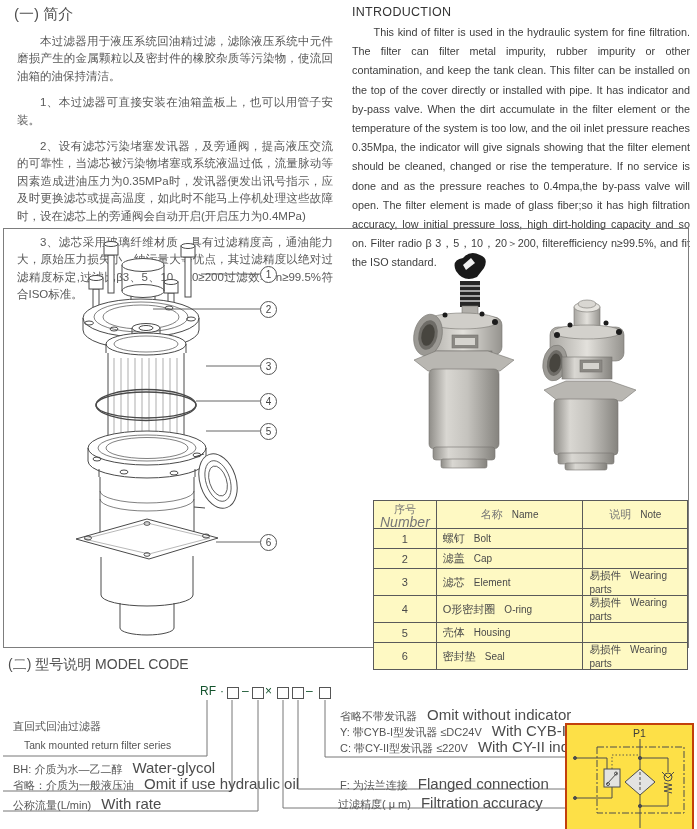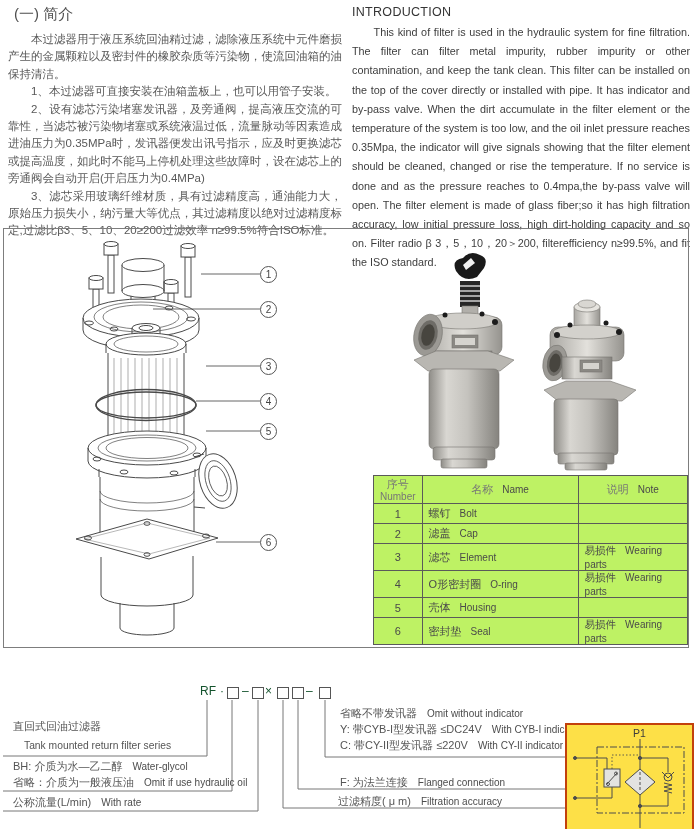--- a/index.html
+++ b/index.html
@@ -1,44 +1,44 @@
 <!DOCTYPE html>
 <html><head>
 <meta charset="utf-8">
 <style>
   html,body{margin:0;padding:0;background:#fff;}
   #page{position:relative;width:697px;height:829px;background:#fff;overflow:hidden;
         font-family:"Liberation Sans",sans-serif;}
   
   .cn-col{position:absolute;left:8px;top:5px;width:334px;}
   .cn-col .h{font-size:15px;font-weight:400;color:#4e4e4e;margin:0 0 7px 6px;}
-  .cn-col p{font-size:11.5px;line-height:17.4px;color:#585858;margin:0;text-indent:2em;text-align:justify;}
+  .cn-col p{font-size:11.5px;line-height:17.4px;color:#585858;margin:9px;text-indent:2em;text-align:justify;}
   .en-col{position:absolute;left:352px;top:5px;width:338px;}
   .en-col .h{font-size:12.5px;font-weight:500;color:#343434;margin:0 0 4px 0;letter-spacing:.3px;}
   .en-col p{font-size:10.8px;line-height:19.2px;color:#3d3d3d;margin:0;text-indent:2em;text-align:justify;}
   
   #bigbox{position:absolute;left:3px;top:228px;width:684px;height:418px;border:1px solid #7d7d7d;}
   .callout{position:absolute;width:15px;height:15px;border:1px solid #555;border-radius:50%;
            font-size:10px;line-height:15px;text-align:center;color:#444;background:#fff;}
   
-  #parts{position:absolute;left:369px;top:246px;border-collapse:collapse;background:#bef264;}
+  #parts{position:absolute;left:369px;top:271px;border-collapse:collapse;background:#fef9c3;}
   #parts th,#parts td{border:1px solid #5a5a5a;padding:0 6px;height:19px;font-weight:400;}
   #parts th{height:27px;color:#767676;font-size:11px;}
-  #parts th .sub{display:block;font-size:10px;line-height:10px;}
+  #parts th .sub{display:block;font-size:14px;line-height:10px;font-style:italic;}
   #parts td{color:#4a4a4a;font-size:11px;}
   #parts td.num{text-align:center;width:34px;}
   #parts td.name{width:150px;}
   #parts td.note{width:100px;font-size:10.5px;}
   .en-sub{font-size:10px;color:#4a4a4a;margin-left:9px;}
   
   .sec2-h{position:absolute;left:8px;top:656px;font-size:14px;color:#4e4e4e;}
   .mc-token{position:absolute;top:684px;font-size:12px;color:#14532d;}
   .mc-box{position:absolute;top:687px;width:10px;height:10px;border:1px solid #555;background:#fff;}
   .mc-label{position:absolute;font-size:11px;color:#555;white-space:nowrap;}
-  .mc-label .en{font-size:10px;margin-left:10px;color:#4c4c4c;text-align:center;}
+  .mc-label .en{font-size:15px;margin-left:10px;color:#4c4c4c;text-align:center;}
   #mc-lines{position:absolute;left:0;top:655px;}
   
   #circuit{position:absolute;left:565px;top:723px;width:125px;height:120px;
            background:#fde047;border:2px solid #c2410c;}
   .pp{position:absolute;font-size:10.5px;color:#3c3c3c;}
   svg{display:block;}
 </style>
 </head>
 <body>
 
@@ -273,20 +273,21 @@
       </tr>
       <tr>
         <td class="num">6</td>
         <td class="name"><span>密封垫</span><span class="en-sub">Seal</span></td>
         <td class="note"><span>易损件</span><span class="en-sub">Wearing parts</span></td>
       </tr>
     </tbody>
       </table>
   </div>
 
+  <div class="sec2-h">(二) 型号说明 MODEL CODE</div>
 
   <span class="mc-token" style="left:200px">RF</span>
   <span class="mc-token" style="left:220px">·</span>
   <span class="mc-box" style="left:227px"></span>
   <span class="mc-token" style="left:242px">–</span>
   <span class="mc-box" style="left:252px"></span>
   <span class="mc-token" style="left:265px">×</span>
   <span class="mc-box" style="left:277px"></span>
   <span class="mc-box" style="left:292px"></span>
   <span class="mc-token" style="left:306px">–</span>

